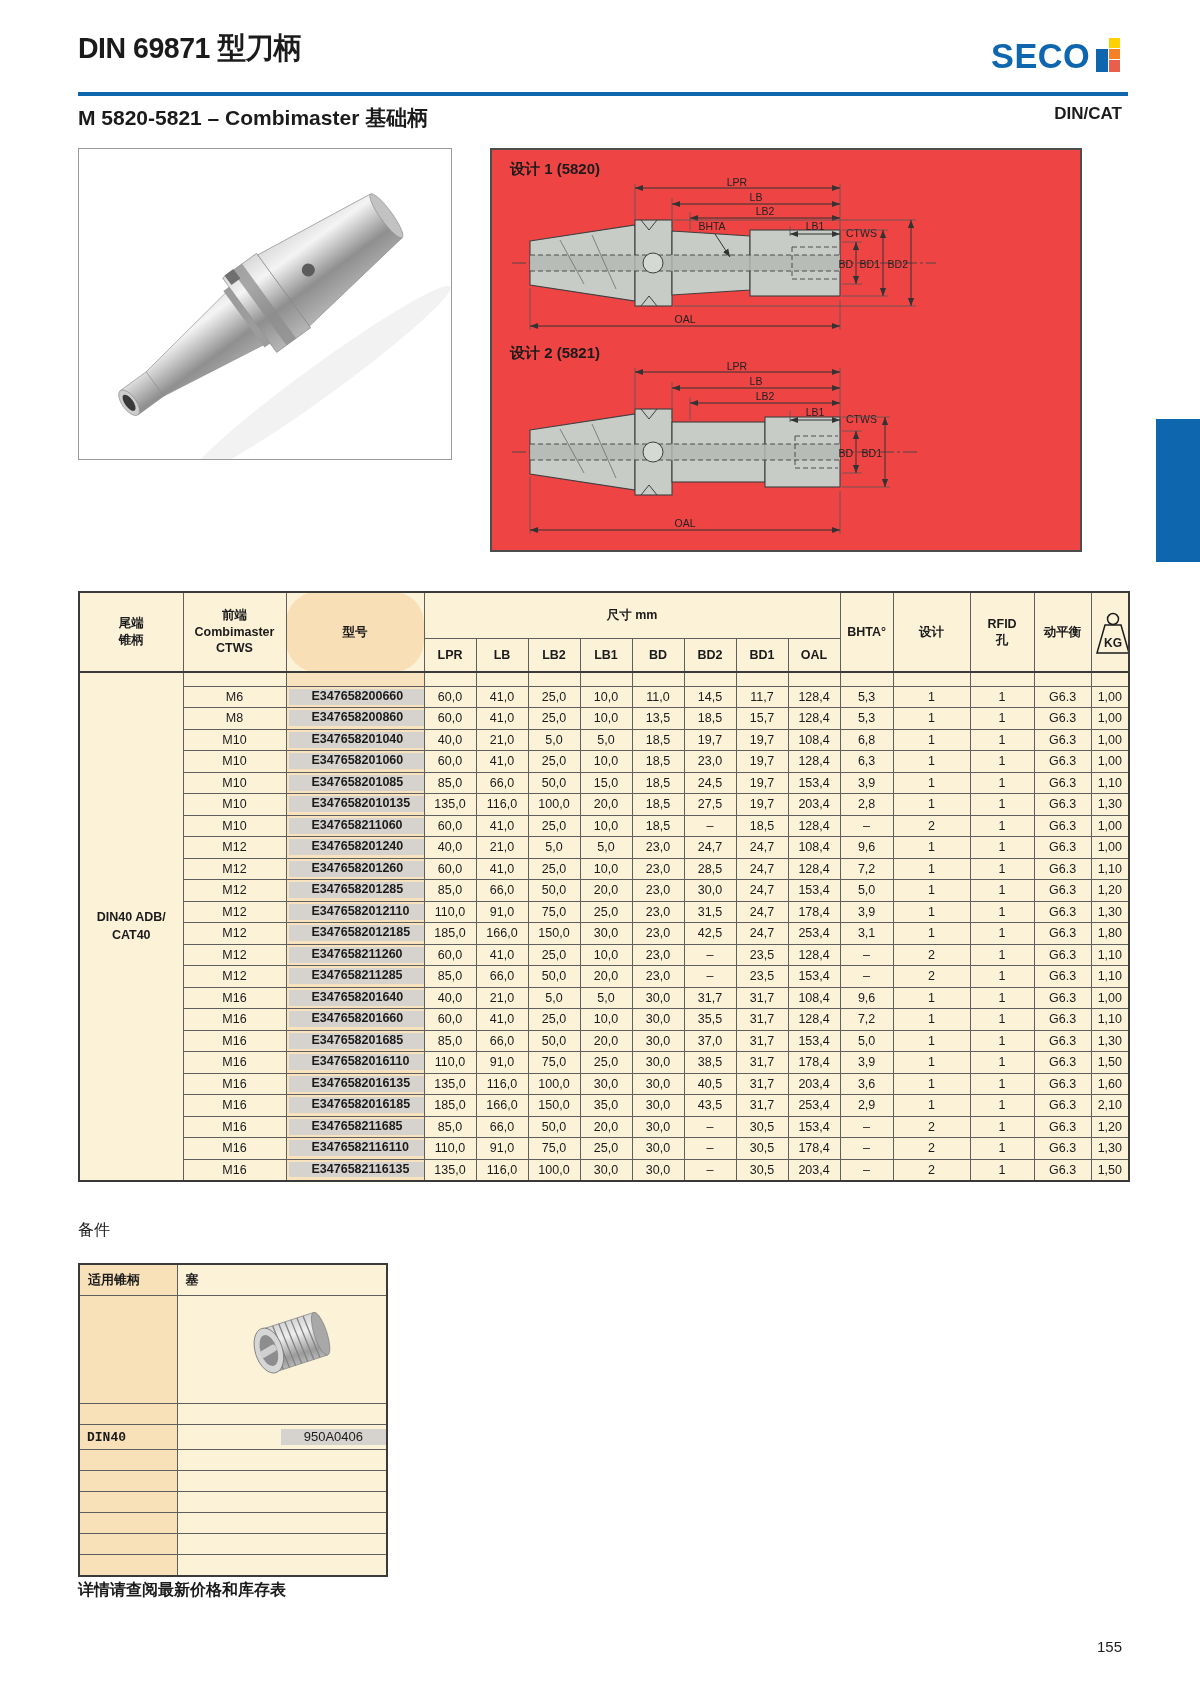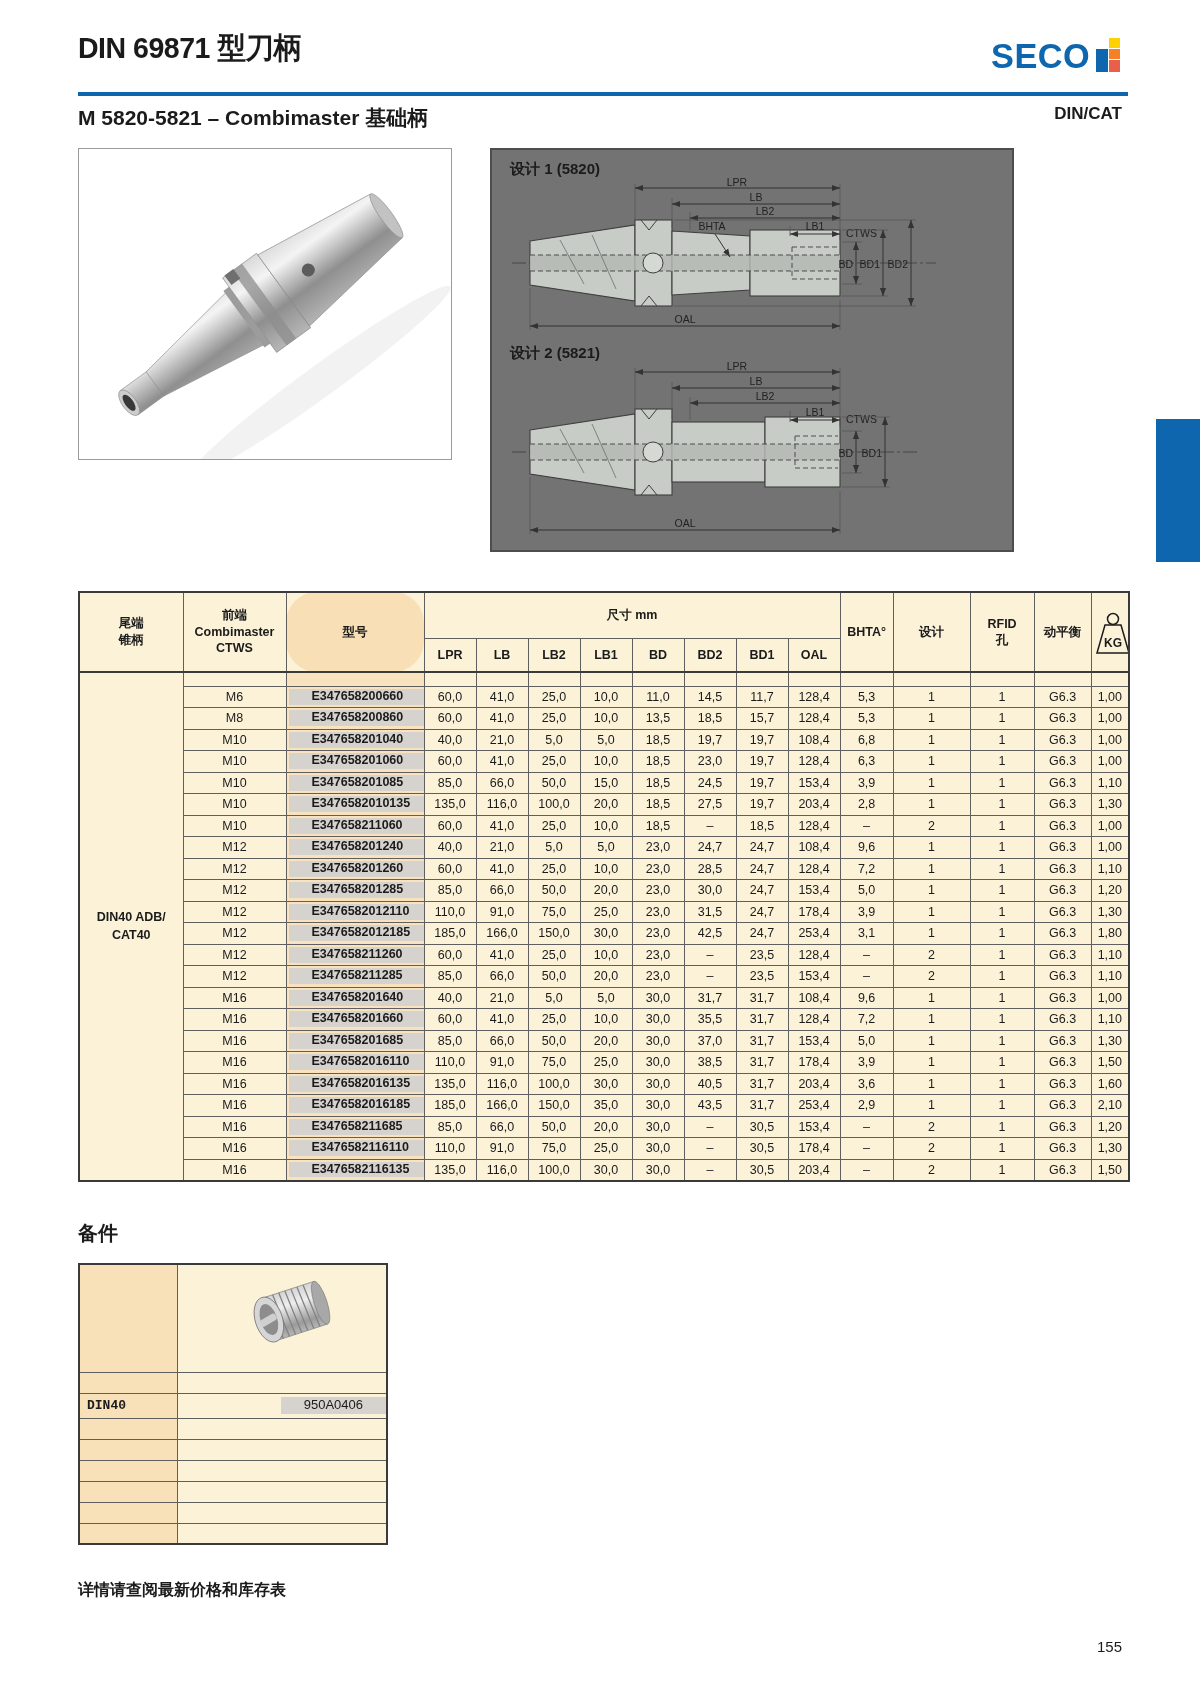--- a/index.html
+++ b/index.html
@@ -14,21 +14,21 @@
   .brand-mark { width:26px; height:34px; position:relative; }
   .brand-mark .sq { position:absolute; }
   .blue-rule { position:absolute; left:78px; top:92px; width:1050px; height:4px; background:#0d66ae; }
   .subtitle-left { position:absolute; left:78px; top:104px; font-size:21px; font-weight:bold; }
   .subtitle-right { position:absolute; right:78px; top:104px; font-size:17px; font-weight:bold; }
 
   
   .photo-box { position:absolute; left:78px; top:148px; width:374px; height:312px; border:1px solid #9a9a9a; background:#ffffff; }
 
   
-  .drawing-box { position:absolute; left:490px; top:148px; width:524px; height:404px; background:#737373; border:2px solid #4d4d4d; }
+  .drawing-box { position:absolute; left:490px; top:148px; width:592px; height:404px; background:#ef4444; border:2px solid #4d4d4d; }
   .design-label { position:absolute; left:18px; font-size:15px; font-weight:bold; }
   .design1-label { top:10px; }
   .design2-label { top:194px; }
   .dsvg1 { position:absolute; left:8px; top:28px; }
   .dsvg2 { position:absolute; left:8px; top:210px; }
   .dim-text { font-size:10.5px; fill:#222; font-family:"Liberation Sans", sans-serif; }
   .dim-line { stroke:#333; stroke-width:1; }
   .wit { stroke:#555; stroke-width:0.8; }
   .bodyshape { fill:#C8CCC7; stroke:#3f3f3f; stroke-width:1.1; }
   .boreband { fill:#b4bab3; opacity:0.85; }
@@ -52,21 +52,21 @@
   .model-colh { background:#F8DFB5;border-radius:31px; }
   .model-col { background:#F8E3BE; }
   .th-rfid { line-height:1.3; vertical-align:middle; }
   .kg-head svg { display:block; margin:2px auto 0; }
   .main-table tbody tr { height:21.5px;border-radius:7px; }
   .main-table tbody tr.spacer { height:14px; }
   .tail-cell { text-align:left; vertical-align:top; font-weight:bold; padding:1px 5px; line-height:1.5; }
   .chip { background:#D6D3CF; padding:0 23px; font-weight:bold; display:inline-block; line-height:1.25; }
 
   
-  .spare-heading { position:absolute; left:78px; top:1220px; font-size:20px; font-weight:bold; }
+  .spare-heading { position:absolute; left:78px; top:1220px; font-size:16px; font-weight:normal; }
   .spare-table { position:absolute; left:78px; top:1263px; width:308px; border-collapse:collapse; table-layout:fixed; background:#FBF2D8; border:2px solid #3a3a3a; }
   .spare-table td { border:1px solid #5f5f5f; font-size:13px; vertical-align:middle; }
   .sp-left { background:#F8E0B8; }
   .sp-head { font-weight:bold; text-align:left; vertical-align:top; padding:6px 8px; }
   .sp-img-cell { text-align:center; }
   .sp-row-thin { height:21px; }
   .sp-row-data { height:25px; }
   .sp-taper { font-weight:bold; padding-left:7px;font-family:Liberation Mono, monospace; }
   .sp-plug { text-align:right; }
 
@@ -707,20 +707,24 @@
       </tbody>
   </table>
 
   <div class="spare-heading">备件</div>
   <table class="spare-table">
     <colgroup>
         <col style="width:98px">
         <col style="width:210px">
       </colgroup>
     <tbody id="spare-tbody">
+      <tr style="height:30px;">
+        <td class="sp-left sp-head">适用锥柄</td>
+        <td class="sp-head">塞</td>
+      </tr>
       <tr style="height:108px;">
         <td class="sp-left"></td>
         <td class="sp-img-cell">
           <svg width="160" height="100" viewBox="0 0 200 125">
             <defs>
               <linearGradient id="plugm" x1="0" y1="-32" x2="0" y2="32" gradientUnits="userSpaceOnUse">
                 <stop offset="0" stop-color="#cfcfcf"></stop>
                   <stop offset="0.35" stop-color="#eeeeee"></stop>
                 <stop offset="0.75" stop-color="#9b9b9b"></stop>
                   <stop offset="1" stop-color="#c0c0c0"></stop>

